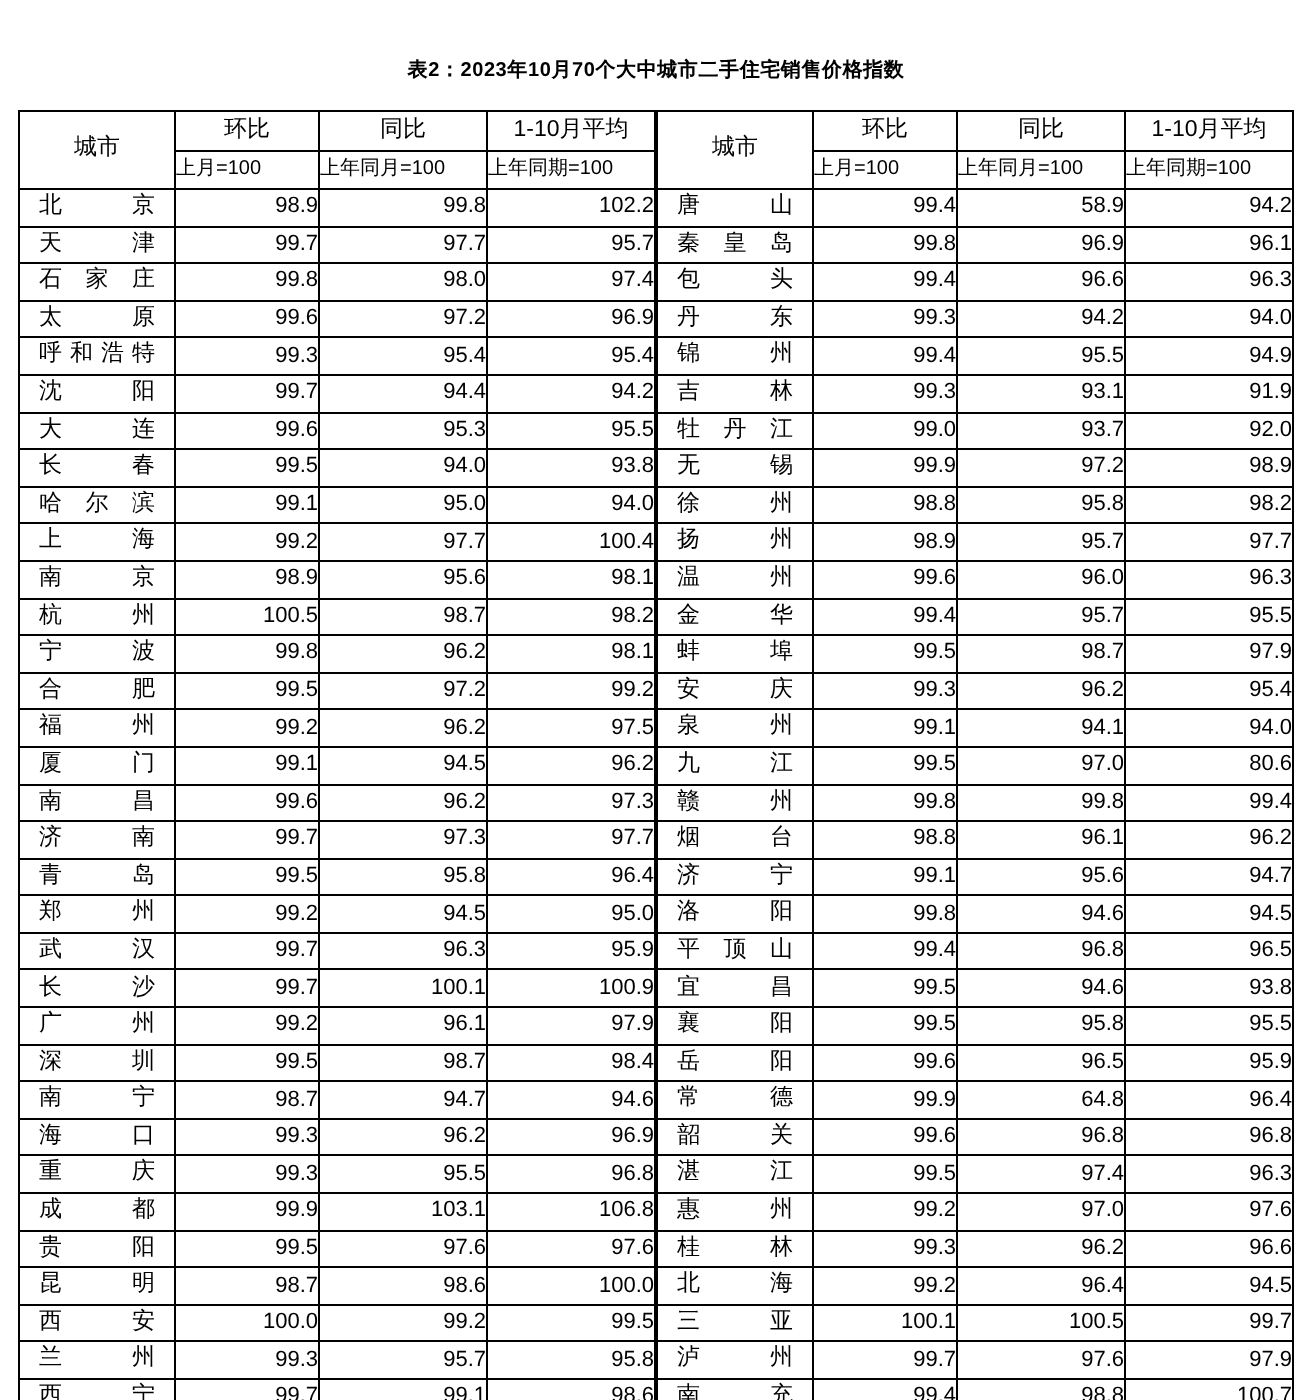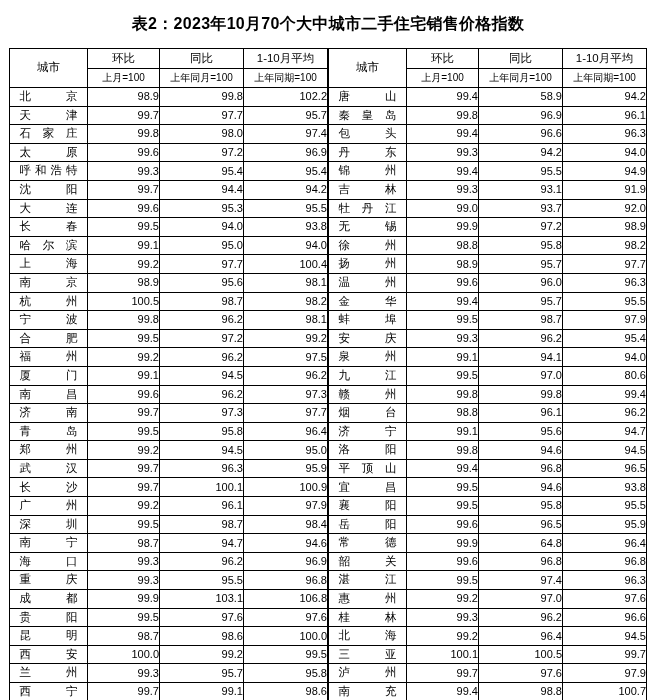--- a/index.html
+++ b/index.html
@@ -17,23 +17,23 @@
   .page {
     width: 656px;
     height: 700px;
     box-sizing: border-box;
     padding: 0;
     position: relative;
   }
   .title {
     text-align: center;
     font-weight: bold;
-    font-size: 16px;
+    font-size: 10px;
     letter-spacing: 0.3px;
-    padding-top: 14px;
+    padding-top: 28px;
     padding-bottom: 13px;
     font-family: "Liberation Sans", "DejaVu Sans", sans-serif;
   }
   .tables-wrap {
     display: flex;
     justify-content: center;
     gap: 0px;
     padding: 0 10px;
   }
   table.idx {
@@ -52,21 +52,21 @@
     font-weight: normal;
   }
   
   .hdr-top th {
     text-align: center;
     height: 19px;
     font-size: 11.5px;
     font-family: "Liberation Sans", "DejaVu Sans", sans-serif;
   }
   .hdr-sub th {
-    text-align: center;
+    text-align: left;
     height: 18px;
     font-size: 10px;
     font-family: "Liberation Sans", "DejaVu Sans", sans-serif;
     color: #000;
   }
   .city-head {
     font-size: 11.5px;
     font-family: "Liberation Sans", "DejaVu Sans", sans-serif;
     text-align: center;
   }

